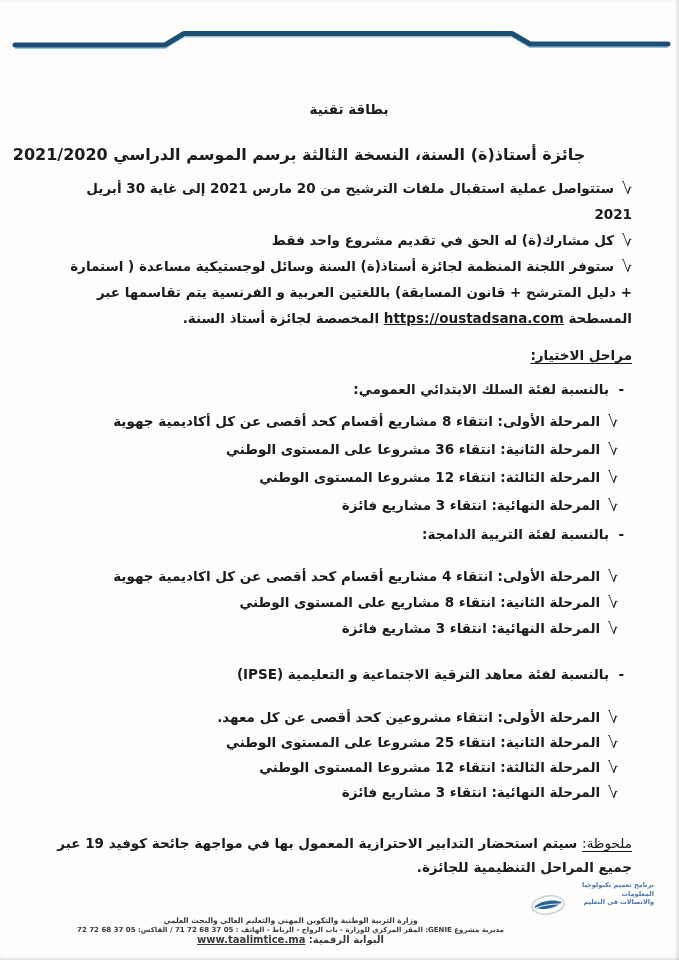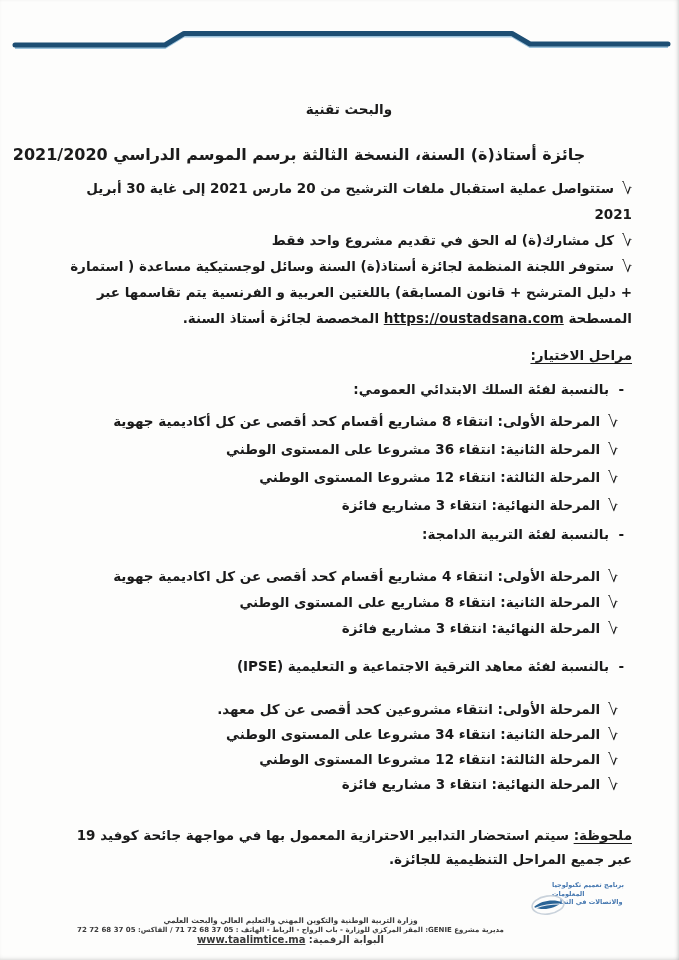--- a/index.html
+++ b/index.html
@@ -25,31 +25,31 @@
   .doc-title { text-align:center; font-weight:bold; font-size:13.5px; margin:0; padding-left:10px; }
   .doc-subtitle { text-align:center; font-weight:bold; font-size:16px; margin:20px 0 0 0; position:relative; left:-45px; }
   .h-underline { font-weight:bold; text-decoration:underline; text-underline-offset:3px; margin-top:11px; }
   .bullet { margin-top:0; }
   .b1 { margin-top:7px; }
   .check { display:inline-block; transform:scaleX(-1); font-weight:400; font-size:16px; line-height:1; margin-left:3px; vertical-align:-1px; }
   .link { text-decoration:underline; color:#1b1b1b; }
   .sec-label { font-weight:bold; padding-right:8px; }
   .sec1 { margin-top:8px; }
   .sec2 { margin-top:2px; }
-  .sec3 { margin-top:12px; }
+  .sec3 { margin-top:20px; }
   .steps { padding-right:14px; }
   .steps-1 { margin-top:5px; line-height:28px; }
   .steps-2 { margin-top:16px; line-height:26px; }
   .steps-3 { margin-top:18px; line-height:25px; }
   .note { margin-top:26px; line-height:24px; }
-  .note-label { font-weight:bold; text-decoration:underline; text-underline-offset:3px;text-align:center; }
+  .note-label { font-weight:normal; text-decoration:underline; text-underline-offset:3px;text-align:center; }
 
   .genie-logo-text {
     position:absolute; left:552px; top:881px; width:102px;
-    direction:rtl; text-align:left;
+    direction:rtl; text-align:right;
     font-size:6.5px; line-height:8.5px; font-weight:bold;
     color:#4678b0;
   }
   .genie-swoosh { position:absolute; left:530px; top:894px; }
 
   .footer-text {
     position:absolute; top:916px; left:0; width:679px;
     padding-left:12px; padding-right:110px; box-sizing:border-box;
     direction:rtl; text-align:center;
     color:#3a3a3a;
@@ -64,21 +64,21 @@
 
 <div class="page">
 
   <svg class="wave wave-top" width="679" height="60" viewBox="0 0 679 60">
     <path d="M15 45 L165 45 L184 33.5 L512 33.5 L530 44 L668 44" fill="none" stroke="#9ec4dc" stroke-width="2" transform="translate(0,3)"></path>
     <path d="M15 45 L165 45 L184 33.5 L512 33.5 L530 44 L668 44" fill="none" stroke="#1d4e73" stroke-width="5" stroke-linejoin="round" stroke-linecap="round"></path>
   </svg>
 
   <div class="content">
 
-    <p class="doc-title">والبحث تقنية</p>
+    <p class="doc-title">بطاقة تقنية</p>
 
     <p class="doc-subtitle">جائزة أستاذ(ة) السنة، النسخة الثالثة برسم الموسم الدراسي 2021/2020</p>
 
 
     <div class="bullet b1">
       <span class="check">√</span>
       <span>ستتواصل عملية استقبال ملفات الترشيح من 20 مارس 2021 إلى غاية 30 أبريل 2021</span>
     </div>
 
     <div class="bullet">
@@ -136,21 +136,21 @@
     <div class="sec-label sec3">
       <span>-</span>&nbsp;&nbsp;<span>بالنسبة لفئة معاهد الترقية الاجتماعية و التعليمية (IPSE)</span>
     </div>
     <div class="steps steps-3">
       <div class="step">
         <span class="check">√</span>
         <span>المرحلة الأولى: انتقاء مشروعين كحد أقصى عن كل معهد.</span>
       </div>
       <div class="step">
         <span class="check">√</span>
-        <span>المرحلة الثانية: انتقاء 34 مشروعا على المستوى الوطني</span>
+        <span>المرحلة الثانية: انتقاء 25 مشروعا على المستوى الوطني</span>
       </div>
       <div class="step">
         <span class="check">√</span>
         <span>المرحلة الثالثة: انتقاء 12 مشروعا المستوى الوطني</span>
       </div>
       <div class="step">
         <span class="check">√</span>
         <span>المرحلة النهائية: انتقاء 3 مشاريع فائزة</span>
       </div>
     </div>

